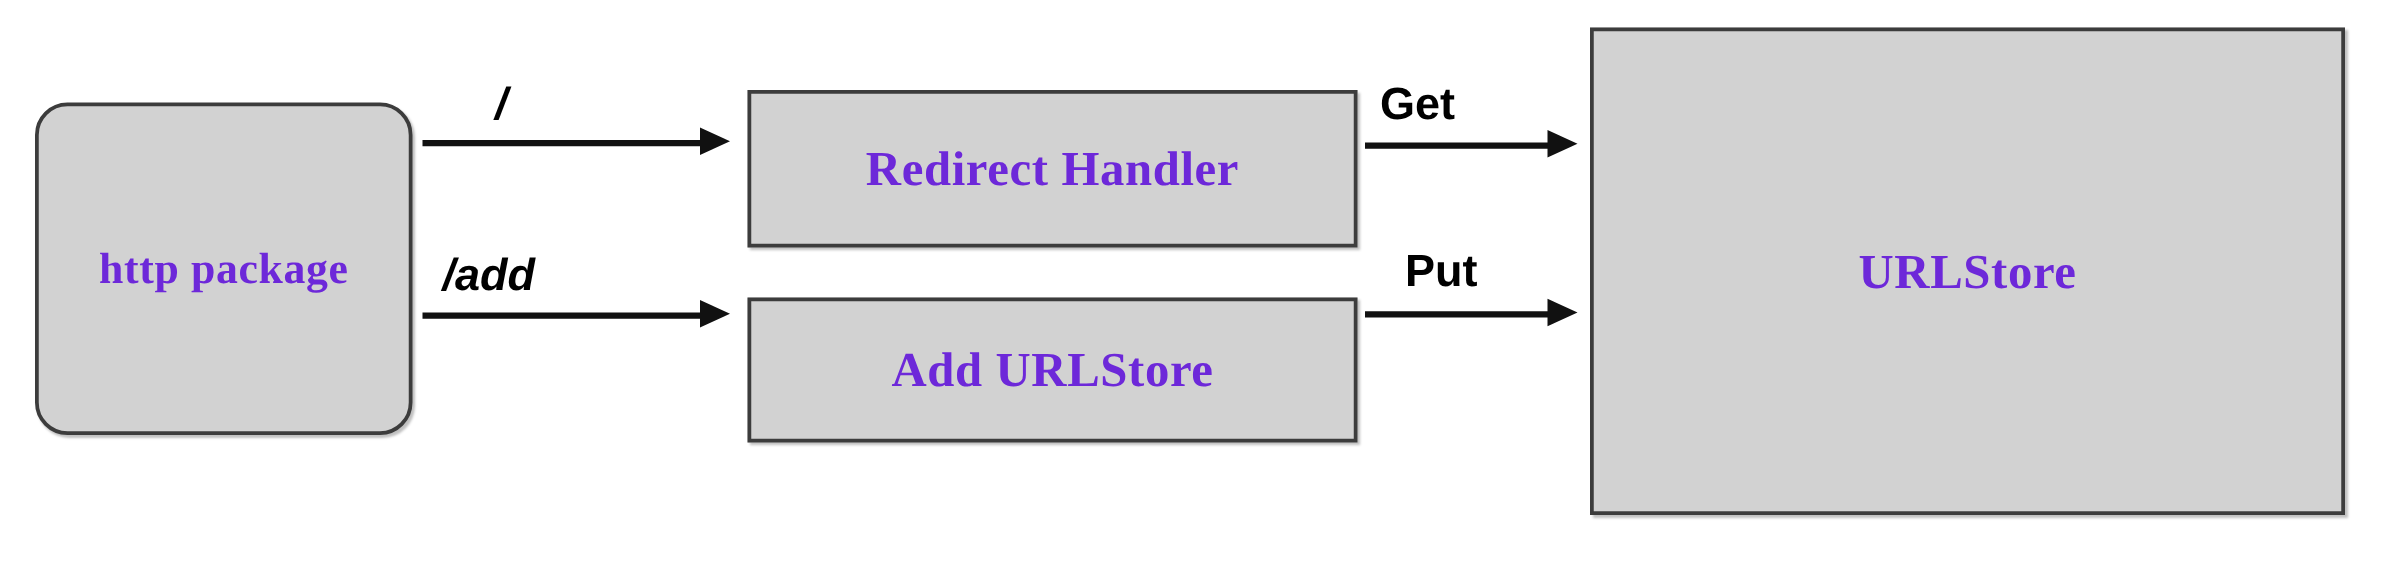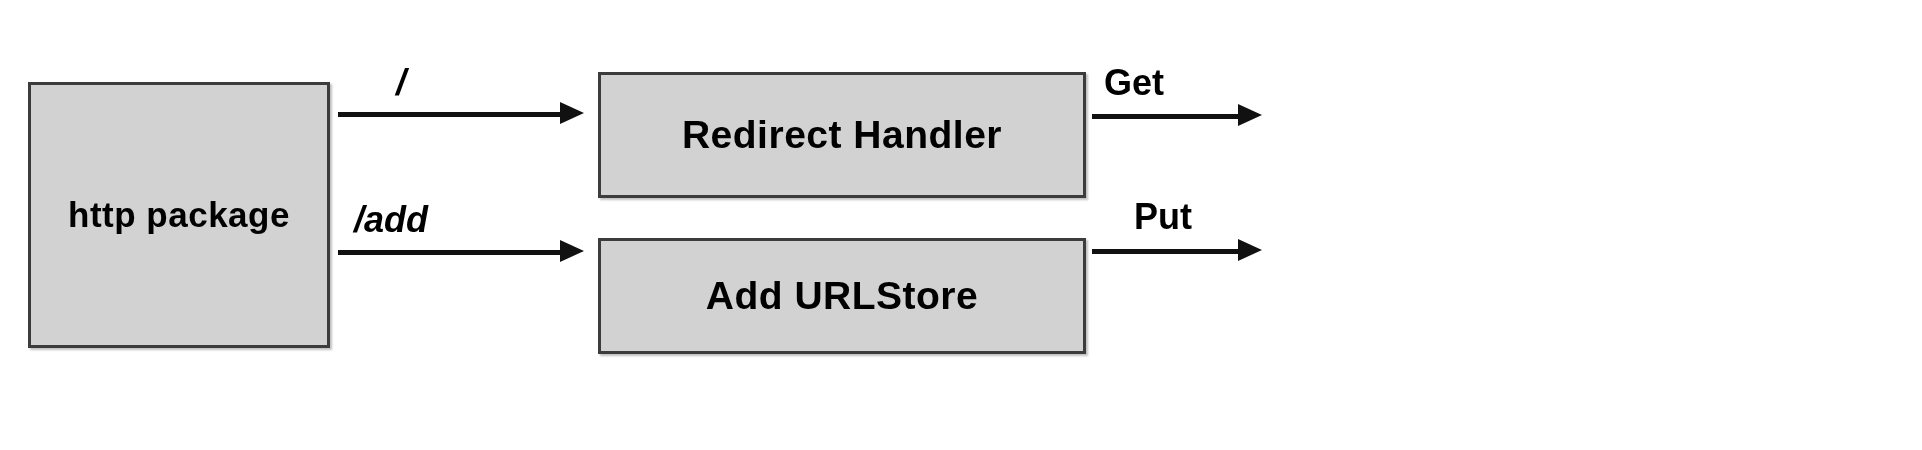--- a/index.html
+++ b/index.html
@@ -21,29 +21,30 @@
     position: absolute;
     box-sizing: border-box;
     background: #d2d2d2;
     border: 3px solid #3c3c3c;
     display: flex;
     align-items: center;
     justify-content: center;
     box-shadow: 2px 2px 2px rgba(0,0,0,0.25);
   }
   .node-label {
-    color: #000000;
+    color: #6d28d9;
     font-weight: 700;
     letter-spacing: 0.5px;
     text-align: center;
     white-space: nowrap;
+    font-family: Liberation Serif, serif;
   }
   
   #node-http-package {
-    left: 28px; top: 82px; width: 302px; height: 266px;
+    left: 28px; top: 82px; width: 302px; height: 266px; border-radius: 26px;
   }
   #node-http-package .node-label { font-size: 35px; }
 
   #node-redirect-handler {
     left: 598px; top: 72px; width: 488px; height: 126px;
   }
   #node-redirect-handler .node-label { font-size: 39px; }
 
   #node-add-handler {
     left: 598px; top: 238px; width: 488px; height: 116px;
@@ -107,21 +108,21 @@
   #edge-get .edge-line { top: 52px; width: 152px; }
   #edge-get .edge-head { top: 42px; left: 146px; }
   #edge-get .edge-label { left: 12px; top: 0px; }
 
   
   #edge-put {
     left: 1092px; top: 194px; width: 186px; height: 85px;
   }
   #edge-put .edge-line { top: 55px; width: 152px; }
   #edge-put .edge-head { top: 45px; left: 146px; }
-  #edge-put .edge-label { left: 32px; top: 2px; margin-left: 10px; }
+  #edge-put .edge-label { left: 32px; top: 2px; }
 </style>
 </head>
 <body>
 
 <div id="diagram-root">
 
   <div class="node-box" id="node-http-package">
     <span class="node-label">http package</span>
   </div>
 
@@ -150,14 +151,17 @@
     <span class="edge-line"></span>
     <span class="edge-head"></span>
   </div>
 
   <div class="edge" id="edge-put">
     <span class="edge-label">Put</span>
     <span class="edge-line"></span>
     <span class="edge-head"></span>
   </div>
 
+  <div class="node-box" id="node-urlstore">
+    <span class="node-label">URLStore</span>
+  </div>
 
 </div>
 
 </body></html>

